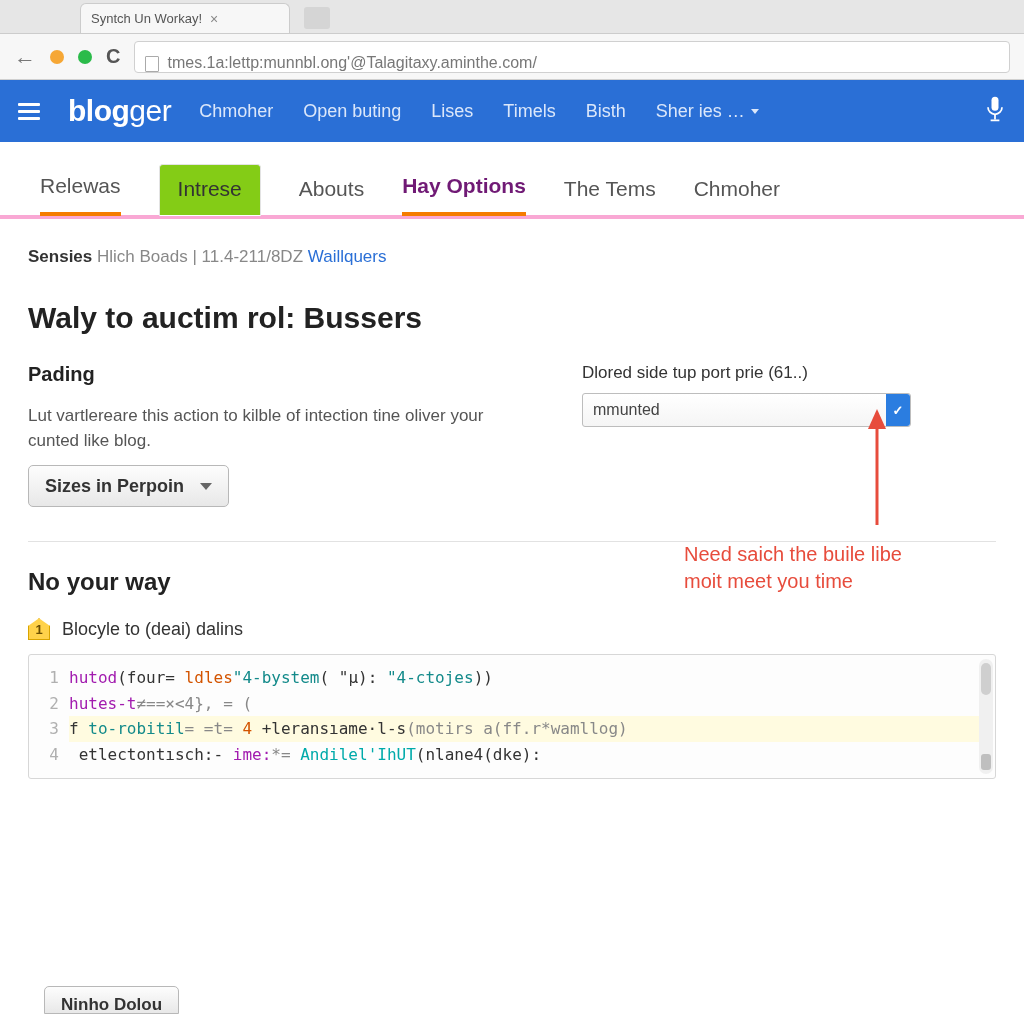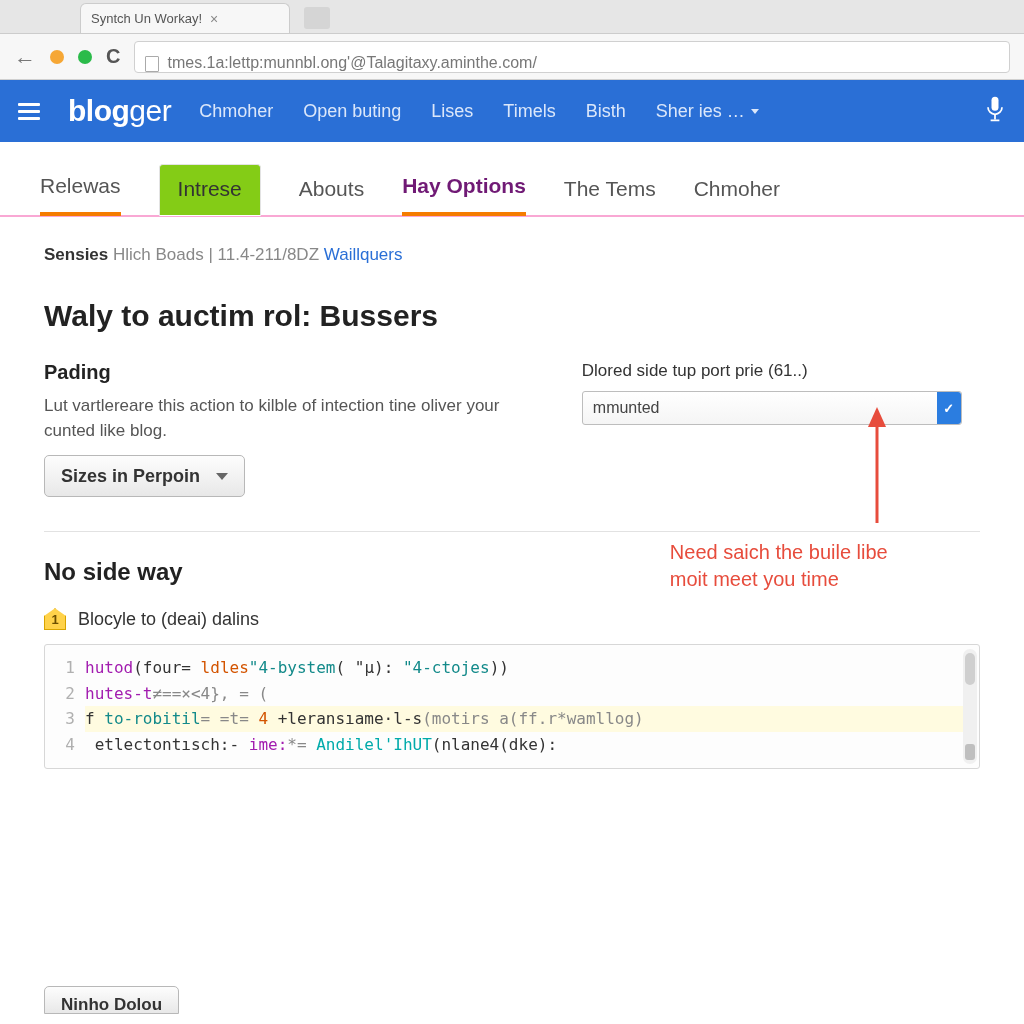--- a/index.html
+++ b/index.html
@@ -23,38 +23,38 @@
   .hamburger span { width: 22px; height: 3px; background: #fff; border-radius: 1px; }
   .logo { font-size: 30px; font-weight: bold; letter-spacing: -0.5px; }
   .logo .thin { font-weight: 300; }
   .nav-items { display: flex; gap: 30px; font-size: 18px; color: #dbe7fa; }
   .nav-item { cursor: pointer; white-space: nowrap; }
   .nav-item.more::after { content: ""; display: inline-block; width: 0; height: 0; border-left: 4px solid transparent; border-right: 4px solid transparent; border-top: 5px solid #dbe7fa; margin-left: 6px; vertical-align: middle; }
   .mic-icon { margin-left: auto; }
   .mic-icon svg { width: 22px; height: 28px; fill: #fff; }
   
   .page { background: #fff; margin: 0; padding: 0; height: calc(1024px - 34px - 46px - 62px); overflow: hidden; position: relative; }
-  .tabs-row { display: flex; gap: 38px; padding: 22px 40px 0 40px; font-size: 21px; color: #555; border-bottom: 2px solid #f9a8d4; align-items: flex-end; }
+  .tabs-row { display: flex; gap: 38px; padding: 22px 40px 0 40px; font-size: 21px; color: #555; border-bottom: 4px solid #f9a8d4; align-items: flex-end; }
   .page-tab { padding-bottom: 14px; cursor: pointer; white-space: nowrap; }
   .page-tab.underlined { border-bottom: 4px solid #f57c00; margin-bottom: -1px; }
   .page-tab.active-box { background: #84cc16; border: 1px solid #e3e3e3; border-bottom: 1px solid #fff; border-radius: 4px 4px 0 0; padding: 12px 18px 14px 18px; margin-bottom: -1px; color: #333; }
   .page-tab.blue { color: #701a75; font-weight: bold; }
-  .content { padding: 28px 44px; position: relative; }
+  .content { padding: 28px 28px; position: relative; }
   .breadcrumb { font-size: 17px; color: #333; margin-bottom: 34px; }
   .breadcrumb .bold { font-weight: bold; }
   .breadcrumb .muted { color: #888; }
   .breadcrumb .link { color: #2a6fd6; }
   h1.title { font-size: 30px; font-weight: bold; color: #222; margin-bottom: 28px; }
   .two-col { display: flex; gap: 60px; align-items: flex-start; margin-bottom: 20px; }
   .left-col { flex: 1 1 480px; }
   .right-col { flex: 1 1 400px; position: relative; }
-  .sub-h { font-size: 20px; font-weight: bold; color: #222; margin-bottom: 10px; }
+  .sub-h { font-size: 20px; font-weight: bold; color: #222; margin-bottom: 18px; }
   .desc { font-size: 17px; color: #555; line-height: 1.45; max-width: 470px; }
   .field-label { font-size: 17px; color: #333; margin-bottom: 10px; }
-  .select-box { width: 380px; height: 34px; border: 1px solid #bdbdbd; border-radius: 3px; background: linear-gradient(#fff,#f5f5f5); display: flex; align-items: center; padding: 0 10px; font-size: 16px; color: #444; position: relative; }
+  .select-box { width: 329px; height: 34px; border: 1px solid #bdbdbd; border-radius: 3px; background: linear-gradient(#fff,#f5f5f5); display: flex; align-items: center; padding: 0 10px; font-size: 16px; color: #444; position: relative; }
   .select-box .chev-blue { position: absolute; right: 0; top: 0; width: 24px; height: 100%; background: #2b7de0; border-radius: 0 3px 3px 0; display: flex; align-items: center; justify-content: center; }
   .select-box .chev-blue::after { content:""; width:10px; height:6px; background:#fff; clip-path: polygon(0 100%, 50% 0, 100% 100%, 85% 100%, 50% 30%, 15% 100%); transform: scaleY(1); }
   .select-box.check .chev-blue::after { content:"✓"; background:none; color:#fff; font-size:13px; font-weight:bold; clip-path:none; width:auto; height:auto; }
   .dropdown-btn { margin-top: 12px; height: 42px; border: 1px solid #b8b8b8; border-radius: 5px; background: linear-gradient(#fdfdfd,#e8e8e8); display: inline-flex; align-items: center; padding: 0 16px; font-size: 18px; color: #333; font-weight: bold; gap: 16px; cursor: pointer; }
   .dropdown-btn .chev { width: 0; height: 0; border-left: 6px solid transparent; border-right: 6px solid transparent; border-top: 7px solid #666; }
   hr.sep { border: none; border-top: 1px solid #e2e2e2; margin: 34px 0 26px 0; }
   h2.section { font-size: 24px; font-weight: bold; color: #222; margin-bottom: 22px; }
   .step-row { display: flex; align-items: center; gap: 12px; font-size: 18px; color: #333; margin-bottom: 14px; }
   .step-badge { width: 22px; height: 22px; background: #ffd24a; border: 1px solid #d9a400; display: flex; align-items: center; justify-content: center; font-size: 13px; font-weight: bold; color: #6b4e00; position: relative; clip-path: polygon(50% 0, 100% 35%, 100% 100%, 0 100%, 0 35%); }
   .code-block { border: 1px solid #d7d7d7; border-radius: 3px; font-family: "Menlo","Consolas",monospace; font-size: 16px; line-height: 1.6; background: #fdfdfd; position: relative; overflow: hidden; }
@@ -166,30 +166,30 @@
           <span>mmunted</span>
           <span class="chev-blue"></span>
         </div>
 
         <div class="annot-arrow" style="left:280px; top:44px;">
           <svg class="arrow-svg" viewBox="0 0 30 120">
             <line x1="15" y1="20" x2="15" y2="118" stroke="#e74c3c" stroke-width="3"></line>
             <polygon points="15,2 6,22 24,22" fill="#e74c3c"></polygon>
           </svg>
         </div>
-        <div class="annot-text" style="left:88px; top:178px; width:340px;">
+        <div class="annot-text" style="left:102px; top:178px; width:340px;">
           <div>Need saich the buile libe</div>
           <div>moit meet you time</div>
         </div>
       </div>
     </div>
 
     <hr class="sep">
 
-    <h2 class="section">No side way</h2>
+    <h2 class="section">No your way</h2>
 
     <div class="step-row">
       <span class="step-badge">1</span>
       <span>Blocyle to (deai) dalins</span>
     </div>
 
     <div class="code-block">
       <div class="code-inner">
         <div class="code-line"><span class="kw-blue">hutod</span><span class="kw-dark">(four= </span><span class="kw-orange">ldles</span><span class="kw-teal">"4-bystem</span><span class="kw-dark">( "µ): </span><span class="kw-teal">"4-ctojes</span><span class="kw-dark">))</span></div>
         <div class="code-line"><span class="kw-blue">hutes-t</span><span class="kw-grey">≠==×&lt;4}, = (</span></div>

